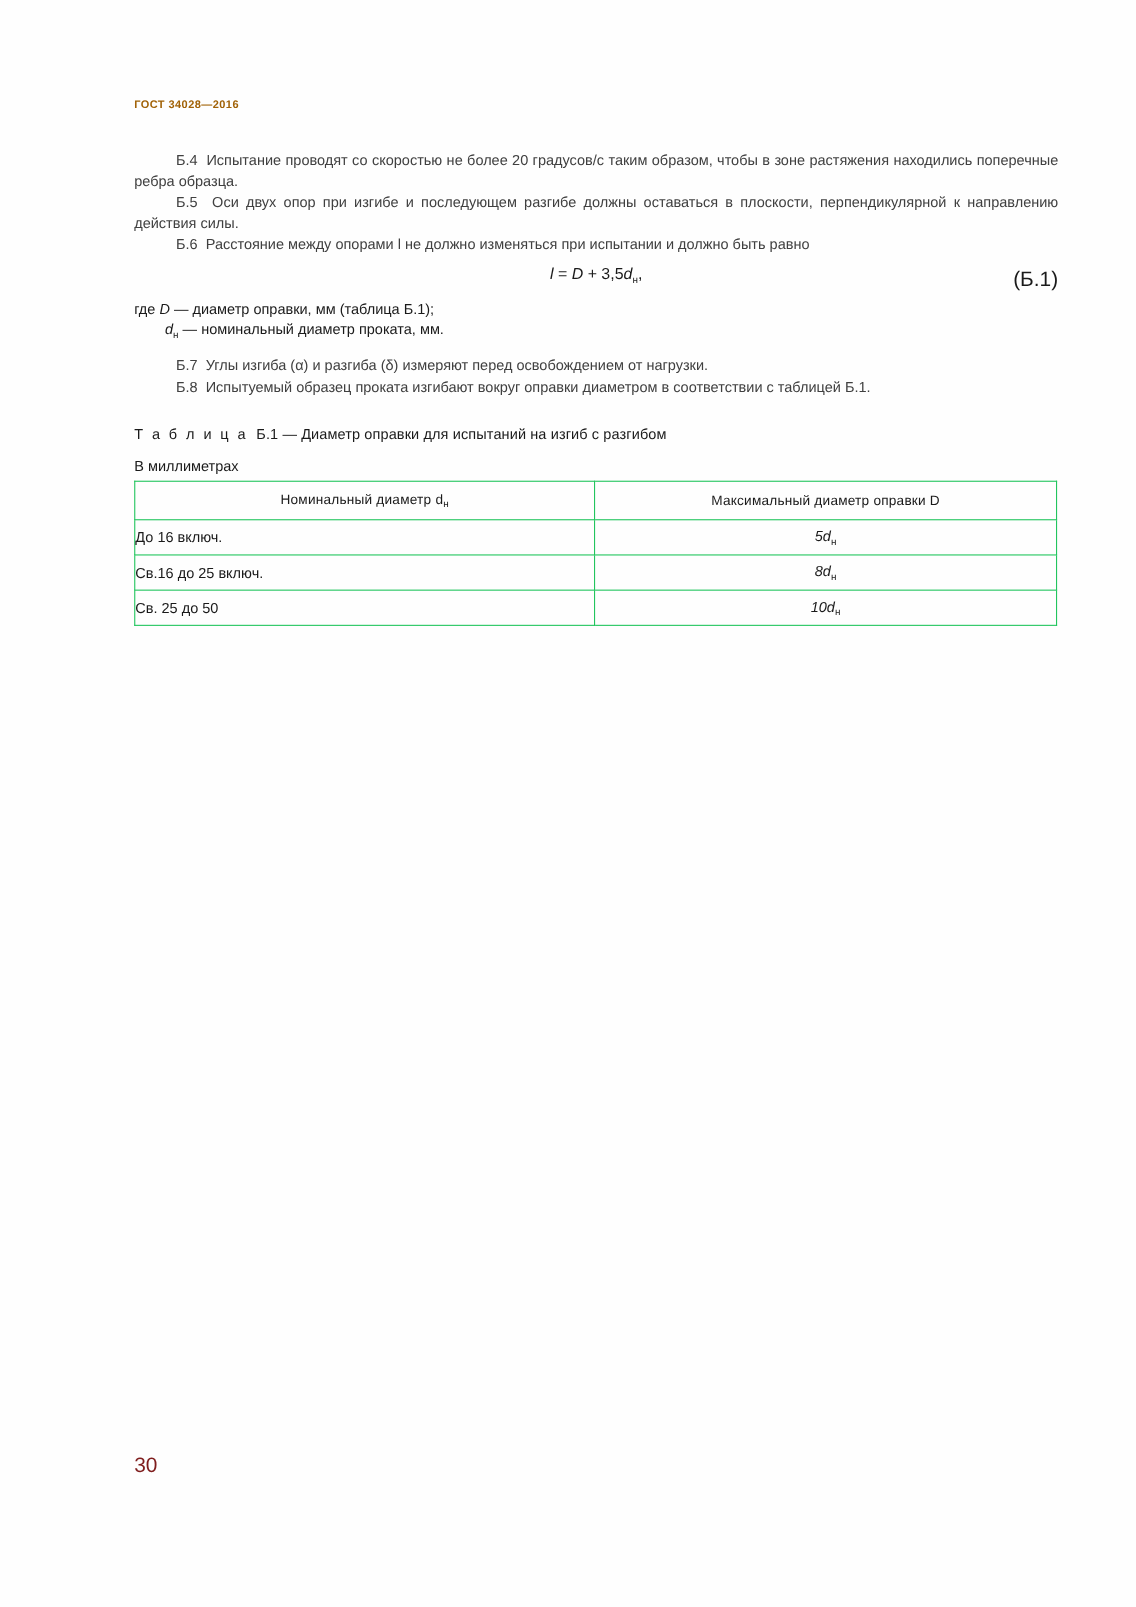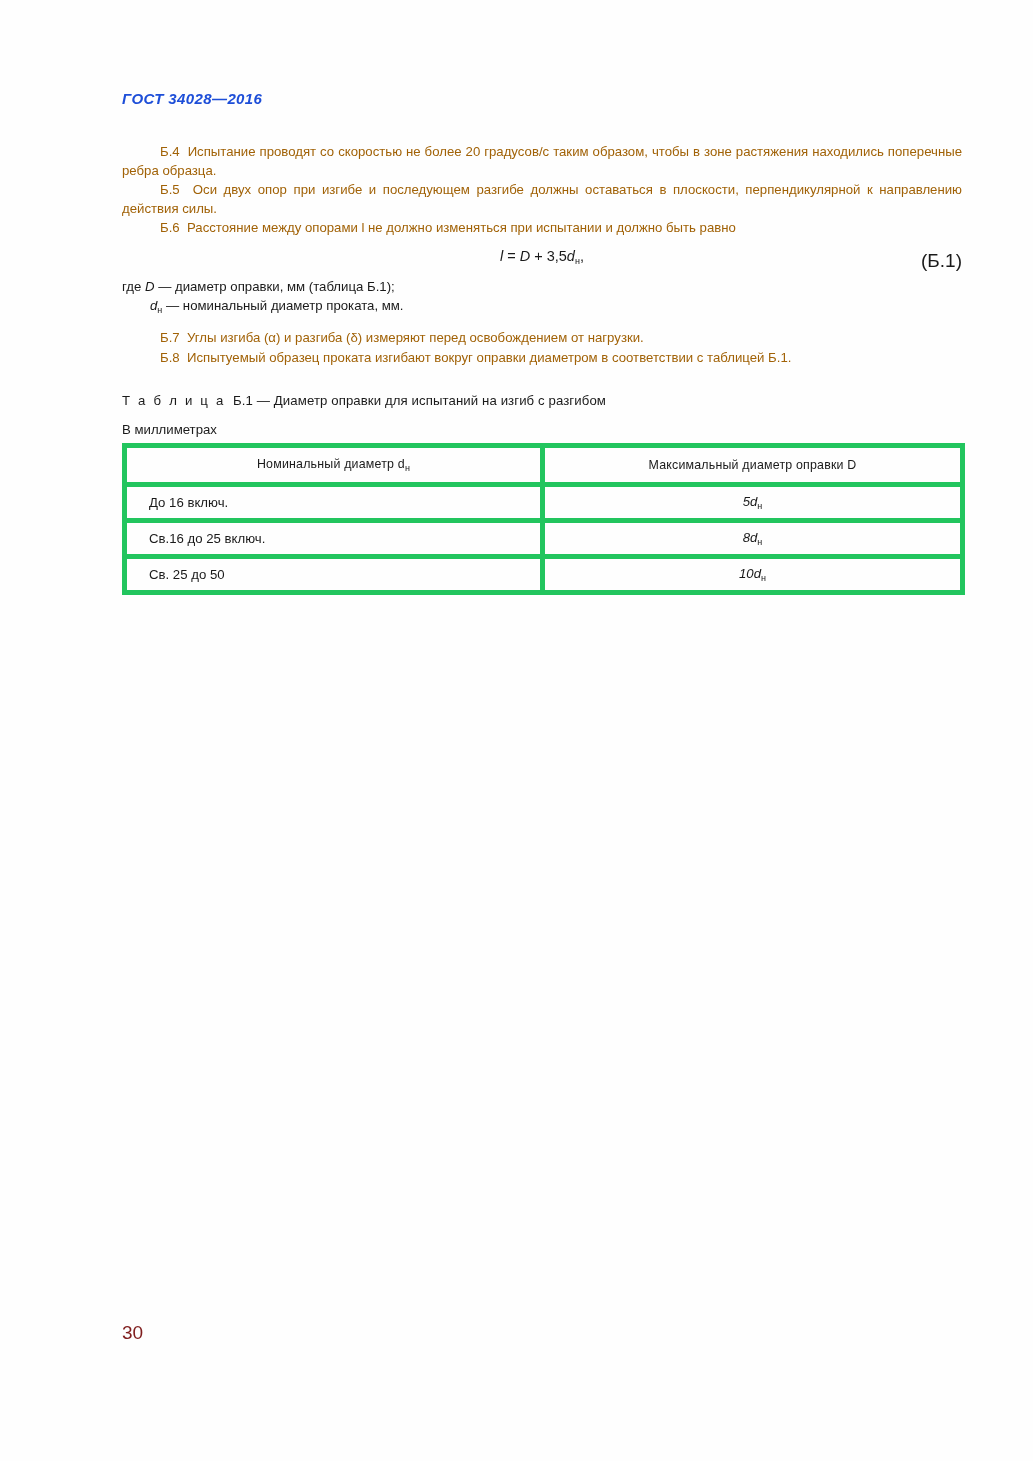--- a/index.html
+++ b/index.html
@@ -22,33 +22,32 @@
     height: 1461px;
     background: #fefefe;
   }
   .content {
     position: absolute;
     left: 122px;
     top: 90px;
     width: 840px;
   }
   .doc-header {
-    font-size: 15px;
+    font-size: 10px;
     font-weight: bold;
     letter-spacing: 0.4px;
-    color: #1d4ed8;
+    color: #a16207;
     margin-bottom: 36px;
-    font-style: italic;
   }
   p.para {
     font-size: 13.2px;
     line-height: 18.6px;
     margin: 0 0 1px 0;
     text-align: justify;
-    color: #a16207;
+    color: #404040;
   }
   p.para .ind {
     display: inline-block;
     width: 38px;
   }
   .formula-row {
     position: relative;
     margin: 10px 0 8px 0;
     height: 22px;
   }
@@ -97,34 +96,33 @@
     margin-top: 14px;
     margin-bottom: 6px;
     padding-right: 4px;
   }
   table.gost {
     border-collapse: collapse;
     width: 838px;
     table-layout: fixed;
   }
   table.gost th, table.gost td {
-    border: 5px solid #22c55e;
+    border: 1px solid #22c55e;
     font-weight: normal;
     font-size: 12.4px;
     padding: 0;
   }
   table.gost th {
     height: 34px;
     text-align: center;
     vertical-align: middle;
     letter-spacing: 0.2px;
   }
   table.gost td.c1 {
     height: 31px;
-    padding-left: 22px;
     font-size: 13.2px;
     vertical-align: middle;
   }
   table.gost td.c2 {
     height: 31px;
     text-align: center;
     font-size: 13.2px;
     vertical-align: middle;
   }
   .after-table {

